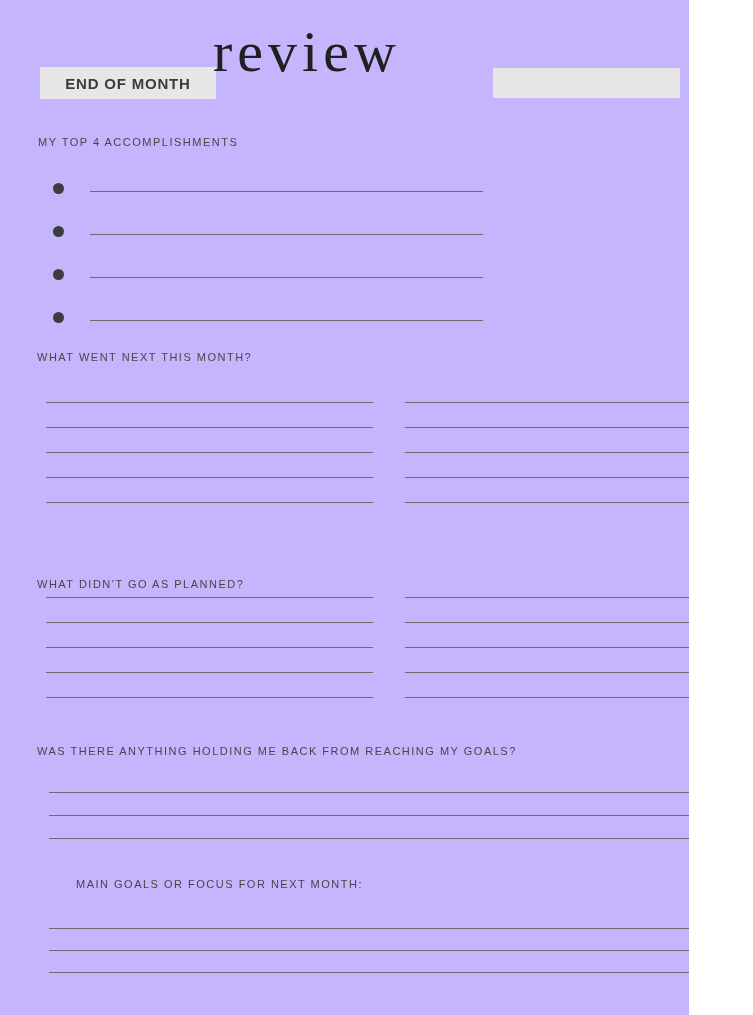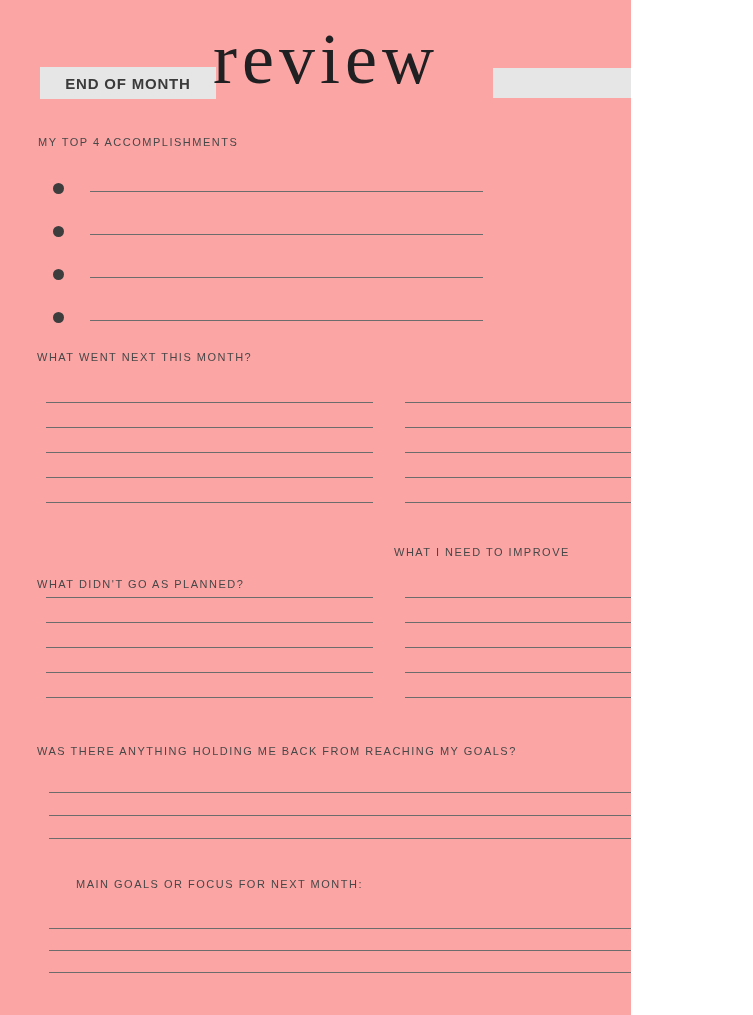--- a/index.html
+++ b/index.html
@@ -6,37 +6,37 @@
     --box-gray:#e6e6e6;
     --heading-text:#474747;
     --line-gray:#6c6c6c;
     --title-black:#202022;
     --bullet-dark:#3d3d3d;
   }
   *{box-sizing:border-box;}
   html,body{margin:0;padding:0;background:#ffffff;}
   .page{
     position:relative;
-    width:631px;height:1015px;
-    background:#fca5a5;
+    width:689px;height:1015px;
+    background:#c4b5fd;
     overflow:hidden;
     font-family:"Liberation Sans","DejaVu Sans",sans-serif;
   }
   
   .eyebrow{
     position:absolute;left:40px;top:67px;width:176px;height:32px;
     background:var(--box-gray);
     display:flex;align-items:center;justify-content:center;
     font-size:15px;font-weight:700;letter-spacing:0.8px;color:#3b3b3b;
     white-space:nowrap;
   }
   .title{
     position:absolute;left:213px;top:23px;
     font-family:"Liberation Serif","DejaVu Serif",serif;
-    font-size:72px;line-height:1;letter-spacing:5px;
+    font-size:58px;line-height:1;letter-spacing:5px;
     color:var(--title-black);white-space:nowrap;
   }
   .spacer-bar{
     position:absolute;left:493px;top:68px;width:187px;height:30px;
     background:var(--box-gray);
   }
   
   .heading{
     position:absolute;
     font-size:11px;letter-spacing:1.5px;
@@ -101,21 +101,20 @@
     </div>
   <div class="line-group" style="left:405px;top:378px;width:322px;--lh:25px;">
     <div class="write-line"></div>
   <div class="write-line"></div>
       <div class="write-line"></div>
       <div class="write-line"></div>
       <div class="write-line"></div>
     </div>
 
   <div class="heading" style="left:37px;top:546px;margin-top:32px;">WHAT DIDN'T GO AS PLANNED?</div>
-  <div class="heading" style="left:394px;top:546px;">WHAT I NEED TO IMPROVE</div>
 
   <div class="line-group" style="left:46px;top:573px;width:327px;--lh:25px;">
     <div class="write-line"></div>
   <div class="write-line"></div>
       <div class="write-line"></div>
       <div class="write-line"></div>
       <div class="write-line"></div>
     </div>
   <div class="line-group" style="left:405px;top:573px;width:322px;--lh:25px;">
     <div class="write-line"></div>

